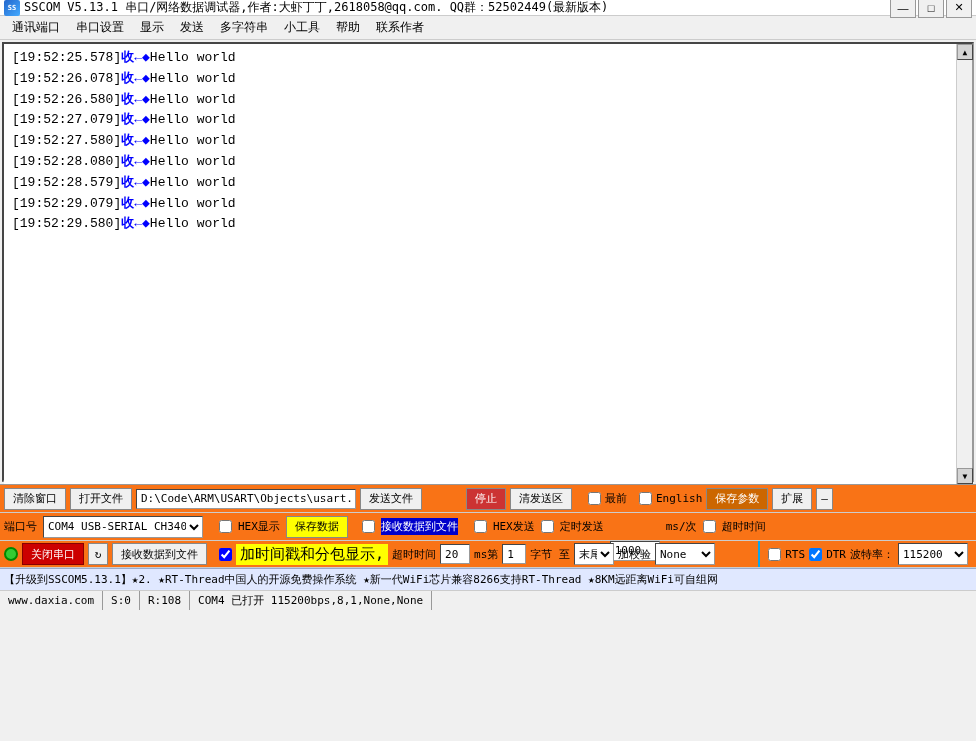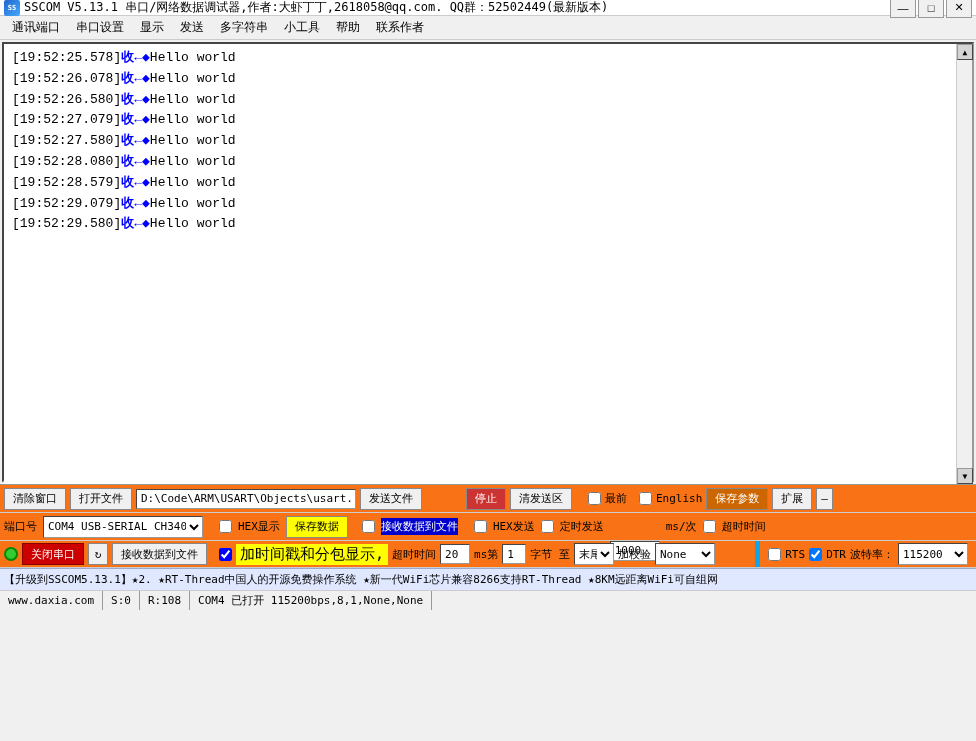--- a/index.html
+++ b/index.html
@@ -320,21 +320,21 @@
       <input class="input-field" style="width: 24px;" value="1">
       <label class="label-text">字节 至</label>
       <select class="select-box" style="width:40px;">
         <option>末尾</option>
       </select>
       <label class="label-text">加校验</label>
       <select class="select-box" style="width:60px;">
         <option>None</option>
       </select>
     </div>
-    <div style="display:flex;align-items:center;padding:2px 8px;gap:4px;border-left:5px solid #0ea5e9;justify-content:space-between;">
+    <div style="display:flex;align-items:center;padding:2px 8px;gap:4px;border-left:2px solid #0ea5e9;justify-content:space-between;">
       <input type="checkbox" id="rts-cb" style="">
       <label class="label-text" for="rts-cb">RTS</label>
       <input type="checkbox" checked="" id="dtr-cb" style="">
       <label class="label-text" for="dtr-cb">DTR</label>
       <label class="label-text">波特率：</label>
       <select class="select-box" style="width:70px;">
         <option>115200</option>
       </select>
     </div>
   </div>

